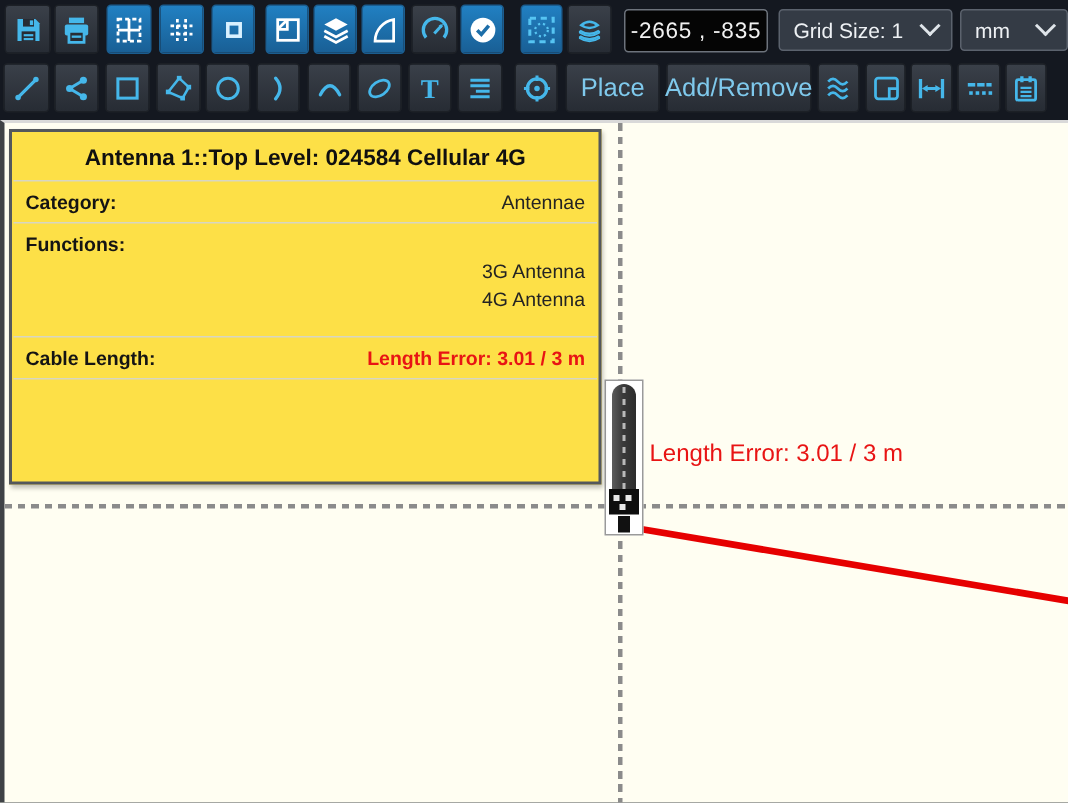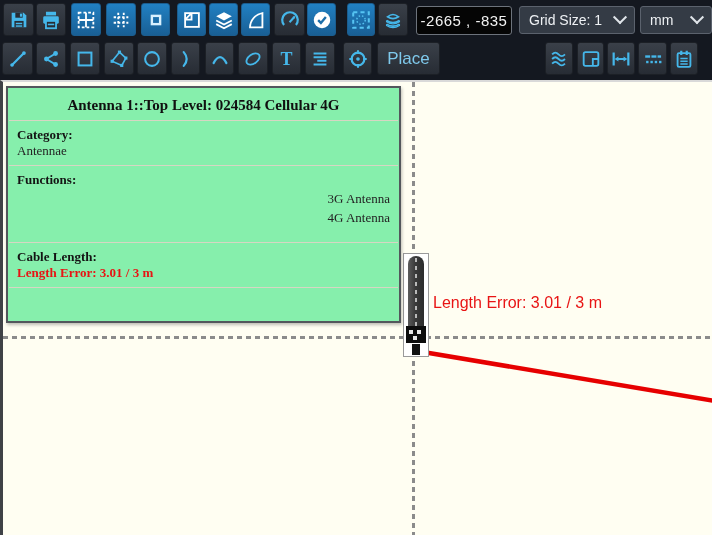--- a/index.html
+++ b/index.html
@@ -37,25 +37,25 @@
   #antenna .bodydash{position:absolute;left:11px;top:4px;width:2px;height:70px;
                  background:repeating-linear-gradient(to bottom,#b9b9b9 0 4px,rgba(0,0,0,0) 4px 8px);}
   #antenna .conn{position:absolute;left:2px;top:72px;width:20px;height:17px;background:#0d0d0d;}
   #antenna .conn i{position:absolute;width:4px;height:4px;background:#e8e8e8;}
   #antenna .stub{position:absolute;left:8px;top:90px;width:8px;height:11px;background:#111;}
   
   #lenerr{position:absolute;left:430px;top:212px;color:#e81414;font-size:16px;z-index:3;white-space:nowrap;}
   #antlabel{position:absolute;left:443px;top:287px;width:146px;height:30px;background:#fff;border:2px solid #7c7c7c;
             display:flex;align-items:center;justify-content:center;font-size:13px;color:#1a1a1a;z-index:3;white-space:nowrap;}
   
-  #tooltip{position:absolute;left:3px;top:4px;width:395px;height:237px;background:#86efac;
-           border:2px solid #53575c;box-sizing:border-box;z-index:4;box-shadow:1px 2px 3px rgba(0,0,0,.25);font-family:Liberation Serif, serif;}
+  #tooltip{position:absolute;left:3px;top:4px;width:395px;height:237px;background:#fde047;
+           border:2px solid #53575c;box-sizing:border-box;z-index:4;box-shadow:1px 2px 3px rgba(0,0,0,.25);}
   #tooltip .title{text-align:center;font-weight:bold;font-size:15px;color:#101010;padding:9px 6px 6px;}
   #tooltip .div{height:1px;background:#d7d6c3;margin:0 1px;}
-  #tooltip .row{display:flex;justify-content:space-between;align-items:baseline;padding:6px 9px;flex-direction:column;}
+  #tooltip .row{display:flex;justify-content:space-between;align-items:baseline;padding:6px 9px;}
   #tooltip .lab{font-weight:bold;font-size:13px;color:#141414;}
   #tooltip .val{font-size:13px;color:#232323;}
   #tooltip .fnvals{text-align:right;padding:0 9px 14px;font-size:13px;color:#232323;line-height:1.45;}
   #tooltip .err{color:#e81414;font-weight:bold;font-size:13px;}
 </style>
 </head>
 <body>
 
 <div id="toolbar">
 
@@ -204,20 +204,21 @@
     </svg>
   </div>
   <div class="btn row2" style="left:343px;width:29px">
     <svg width="22" height="22" viewBox="0 0 24 24">
       <circle cx="12" cy="12" r="7" fill="none" stroke="#45b7ea" stroke-width="2.4"></circle>
       <path d="M12 2.5v4M12 17.5v4M2.5 12h4M17.5 12h4" stroke="#45b7ea" stroke-width="2.2"></path>
       <circle cx="12" cy="12" r="2" fill="#45b7ea"></circle>
     </svg>
   </div>
   <div class="btn row2 txtbtn" style="left:377px;width:63px">Place</div>
+  <div class="btn row2 txtbtn" style="left:444px;width:97px">Add/Remove</div>
   <div class="btn row2" style="left:545px;width:28px">
     <svg width="22" height="22" viewBox="0 0 24 24">
       <path d="M4.5 7c2.5-2.6 4.5-2.6 7 0s4.5 2.6 7 0M4.5 12c2.5-2.6 4.5-2.6 7 0s4.5 2.6 7 0M4.5 17c2.5-2.6 4.5-2.6 7 0s4.5 2.6 7 0" fill="none" stroke="#45b7ea" stroke-width="2"></path>
     </svg>
   </div>
   <div class="btn row2" style="left:577px;width:27px">
     <svg width="22" height="22" viewBox="0 0 24 24">
       <rect x="4" y="4.5" width="16" height="15" rx="2" fill="none" stroke="#45b7ea" stroke-width="2"></rect>
       <path d="M14 19.5V12h6" fill="none" stroke="#45b7ea" stroke-width="2"></path>
     </svg>

